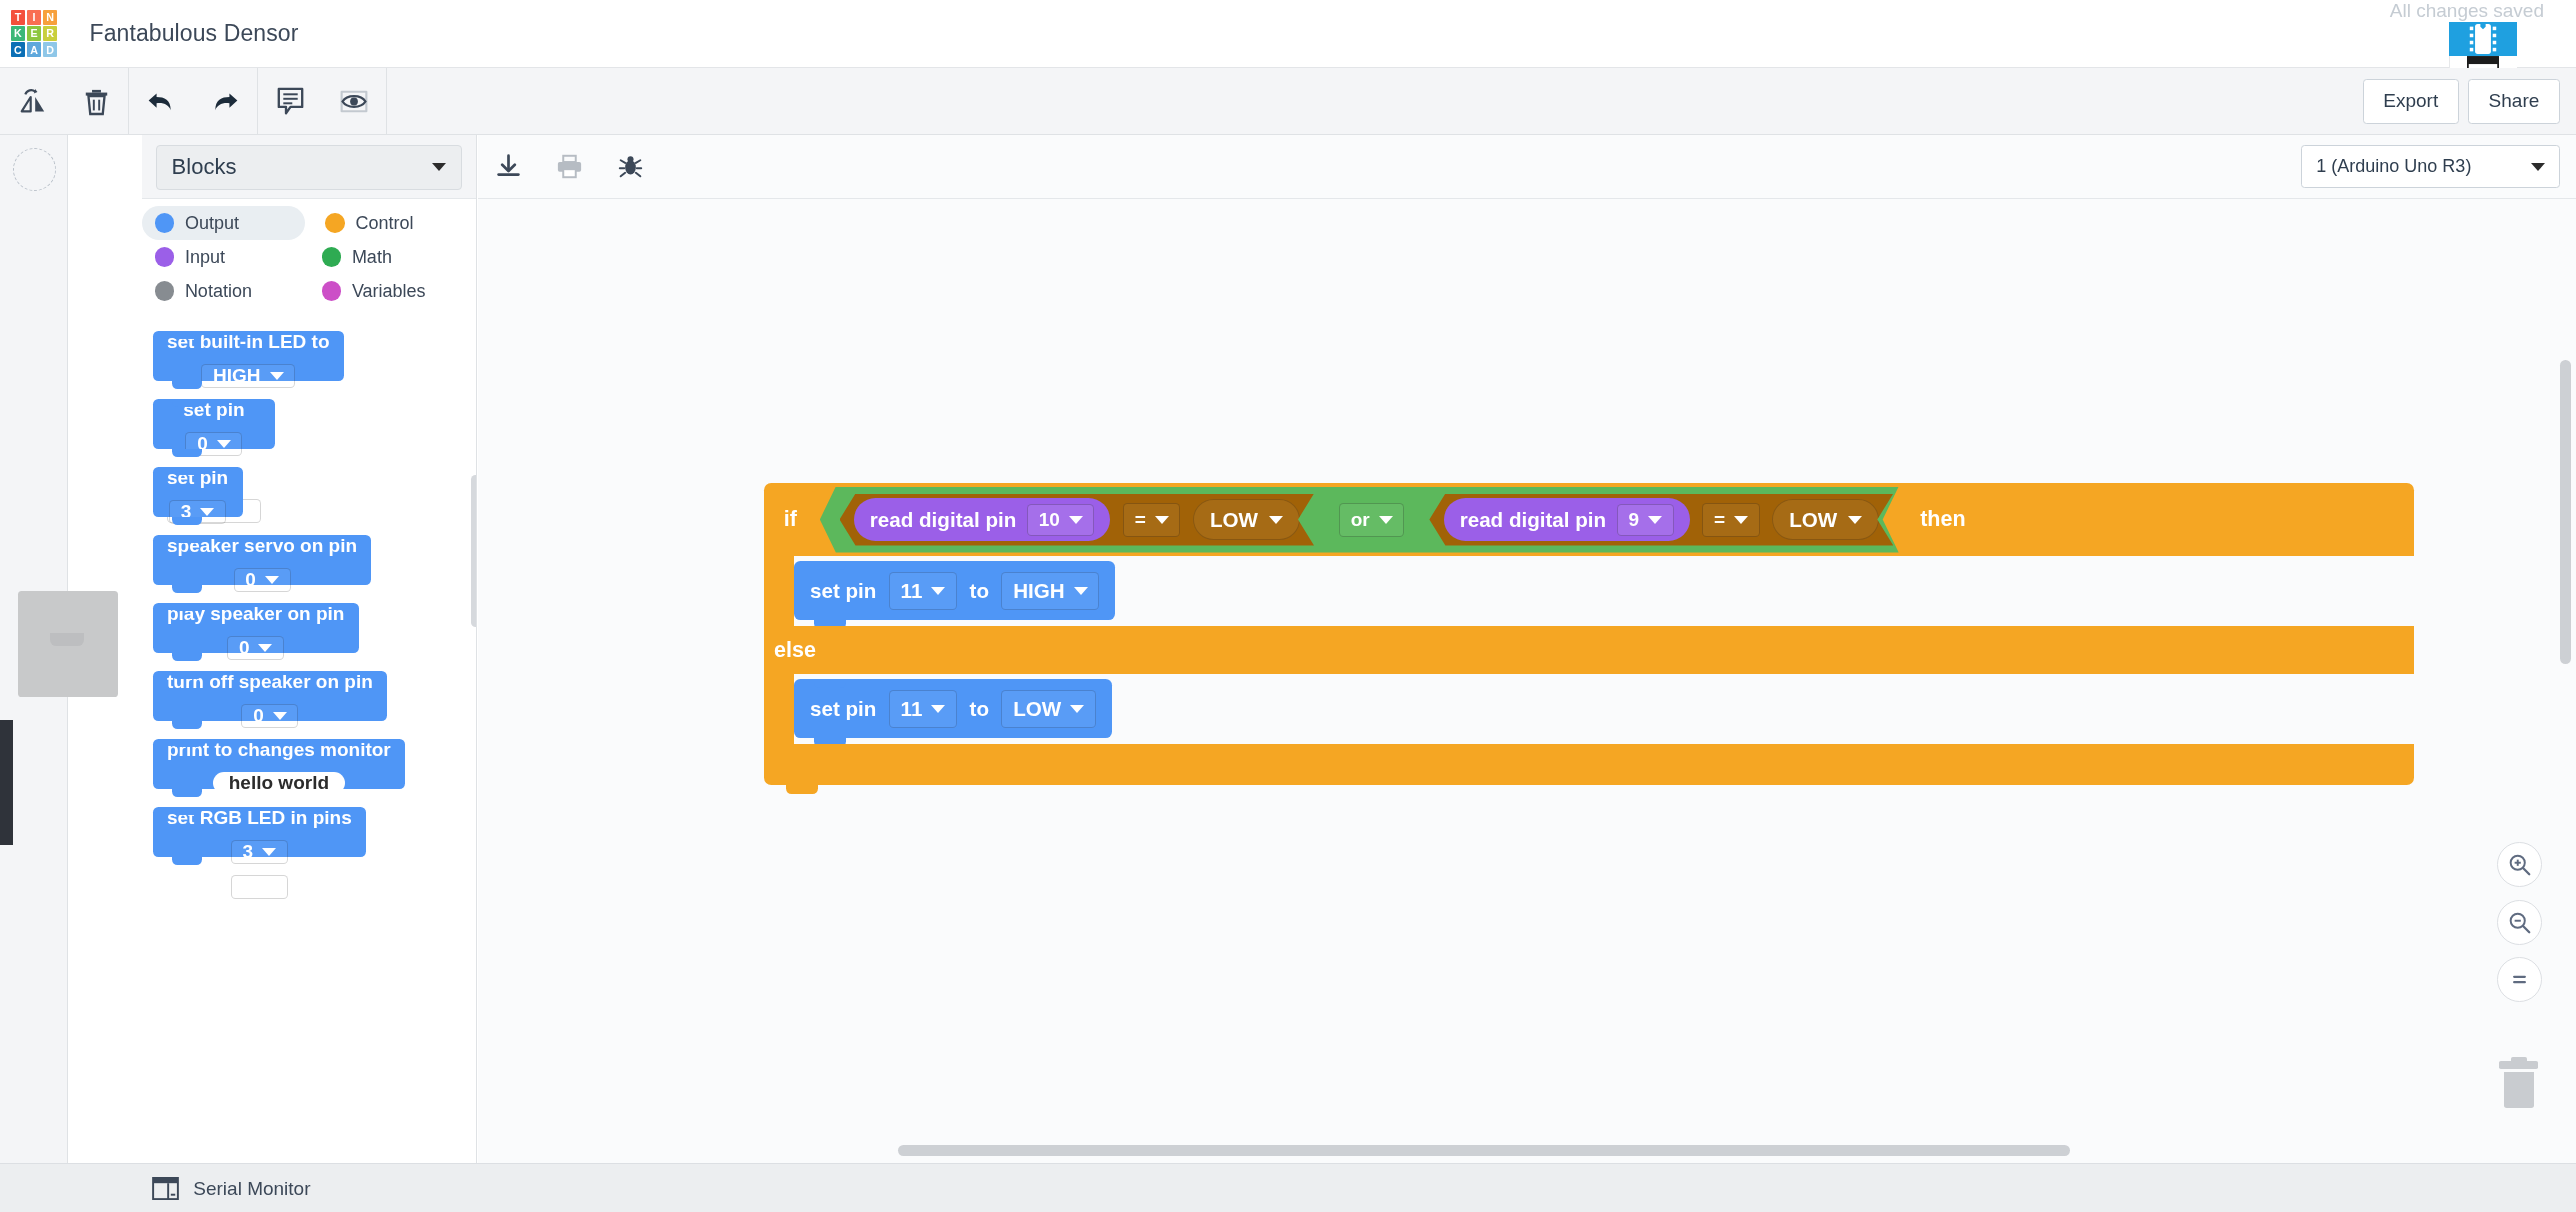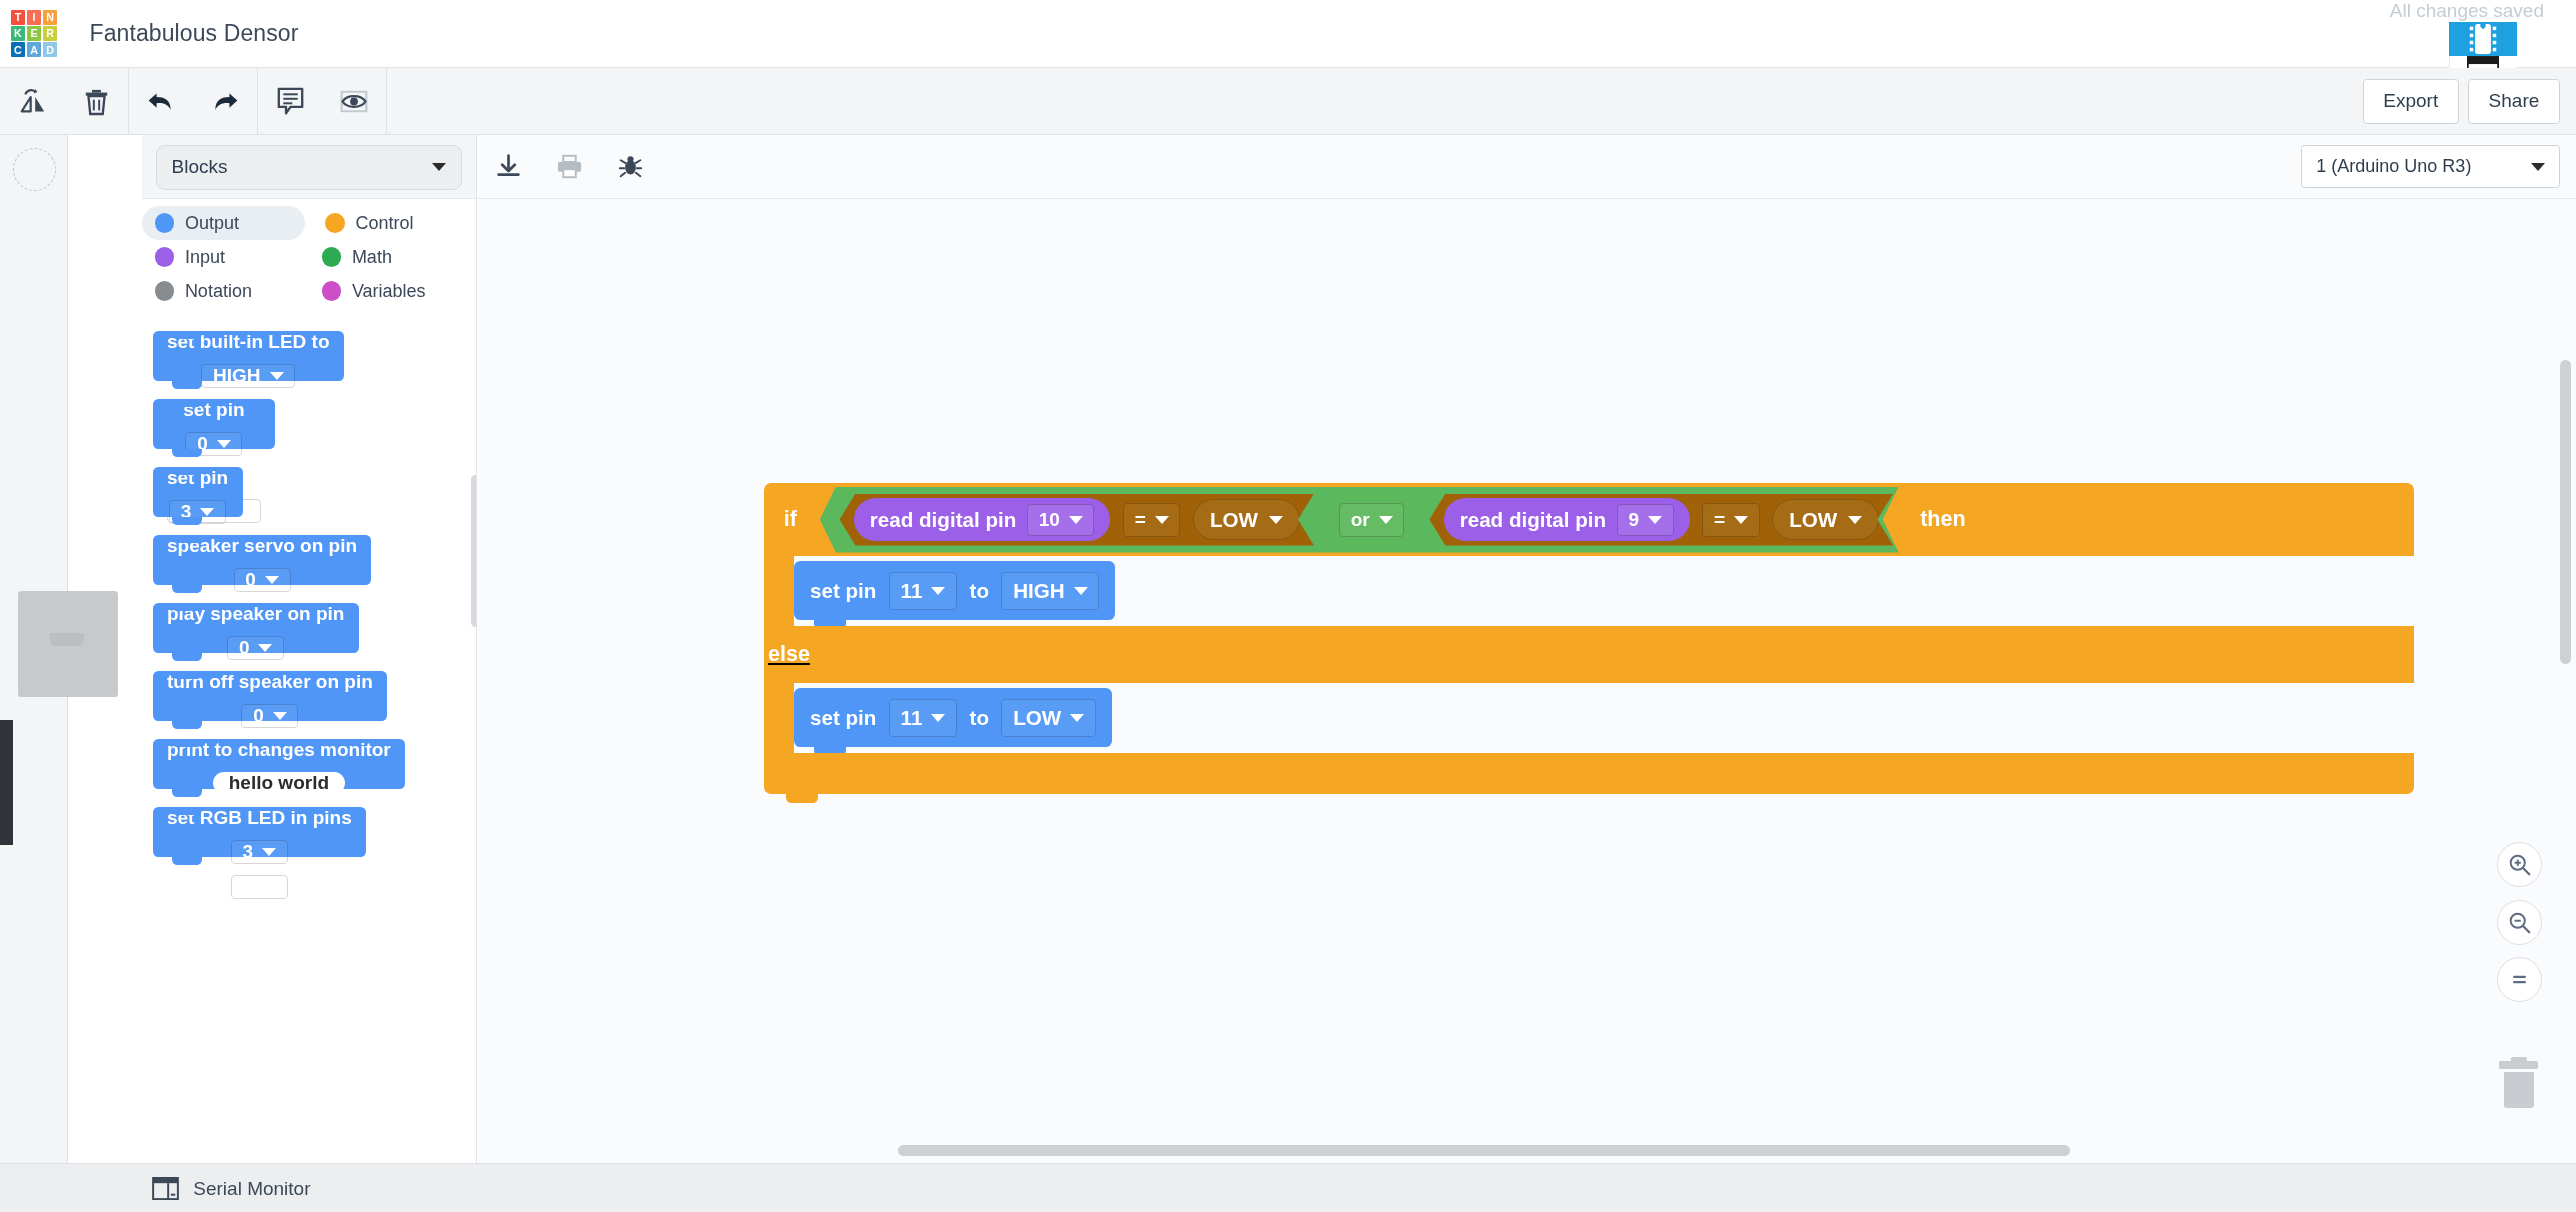--- a/index.html
+++ b/index.html
@@ -78,22 +78,22 @@
   }
   #ghost-line { position:absolute; left:0; top:585px; width:12.5px; height:125px; background:#2f333a; }
 
   
   #palette {
     position: absolute; left: 142px; top: 135px; width: 335px; bottom: 50px;
     background: #ffffff; border-right: 0.9px solid #dfe2e5; overflow: hidden;
   }
   #palette-header { height: 64px; background:#f4f5f7; border-bottom:0.9px solid #e4e7ea; padding: 9.8px 14.3px; }
   #blocks-select {
-    width: 100%; height: 45px; background: #eceef0; border: 0.9px solid #d8dce0; border-radius: 9px;
-    display: flex; align-items: center; padding: 0 14.3px; font-size: 19px; color: #2f3e4f;
+    width: 100%; height: 45px; background: #eceef0; border: 0.9px solid #d8dce0; border-radius: 4px;
+    display: flex; align-items: center; padding: 0 14.3px; font-size: 22px; color: #2f3e4f;
   }
   #blocks-select .chev { margin-left: auto; }
   #categories { padding: 7.2px 0 10.7px 0; }
   .cat-row { display: flex; }
   .cat-item {
     flex: 1; display: flex; align-items: center; gap: 10.7px; height: 34px; padding-left: 12.5px;
     font-size: 18px; color: #3c4858;
   }
   .cat-item.selected { background: #e9eef2; border-radius: 17px; margin-right: 7.2px; }
   .cat-dot { width: 19.7px; height: 19.7px; border-radius: 50%; flex: none; }
@@ -150,22 +150,22 @@
   
   #if-block { position: absolute; left: 286px; top: 284px; }
   .cblk-top {
     position: relative; width: 1650px; height: 73px; background: #f5a623; border-radius: 7.2px 7.2px 0 0;
     display: flex; align-items: center; padding-left: 19.7px; gap: 0;
   }
   .cblk-top::before { content:""; position:absolute; left:21.5px; top:0; width:32px; height:9px;
     background:#f5a623; border-radius:0 0 5.4px 5.4px; }
   .kw { font-size: 21.5px; font-weight: bold; color:#fff; }
   .cblk-mid {
-    position: relative; width: 1650px; height: 57px; background:#f5a623;
-    display: flex; align-items: center; padding-left: 4px; text-decoration: underline;
+    position: relative; width: 1650px; height: 48px; background:#f5a623;
+    display: flex; align-items: center; padding-left: 10px;
   }
   .cblk-arm { position: relative; width: 30px; height: 70px; background: #f5a623; }
   .cblk-body { position: relative; display: flex; }
   .cblk-slot { position: relative; flex: 1; background: #fafbfc; }
   .cblk-bottom {
     position: relative; width: 1650px; height: 41px; background: #f5a623; border-radius: 0 0 7.2px 7.2px;
   }
   .cblk-bottom::after { content:""; position:absolute; left:21.5px; bottom:-9px; width:32px; height:9px;
     background:#f5a623; border-radius:0 0 5.4px 5.4px; }
 

